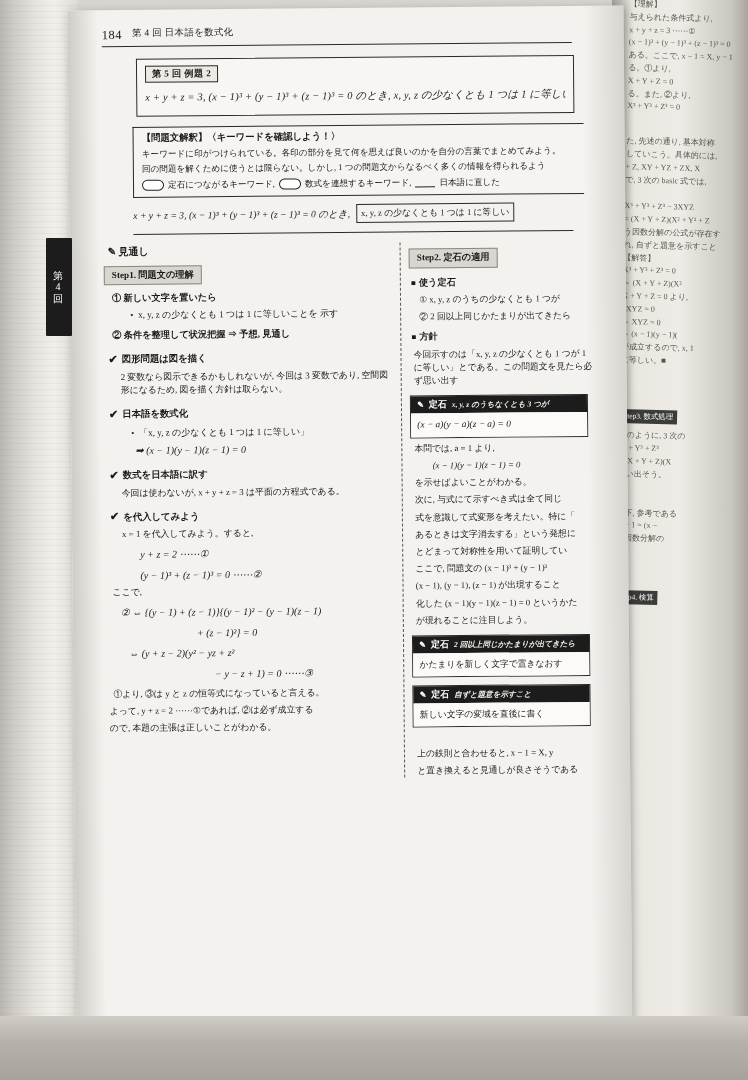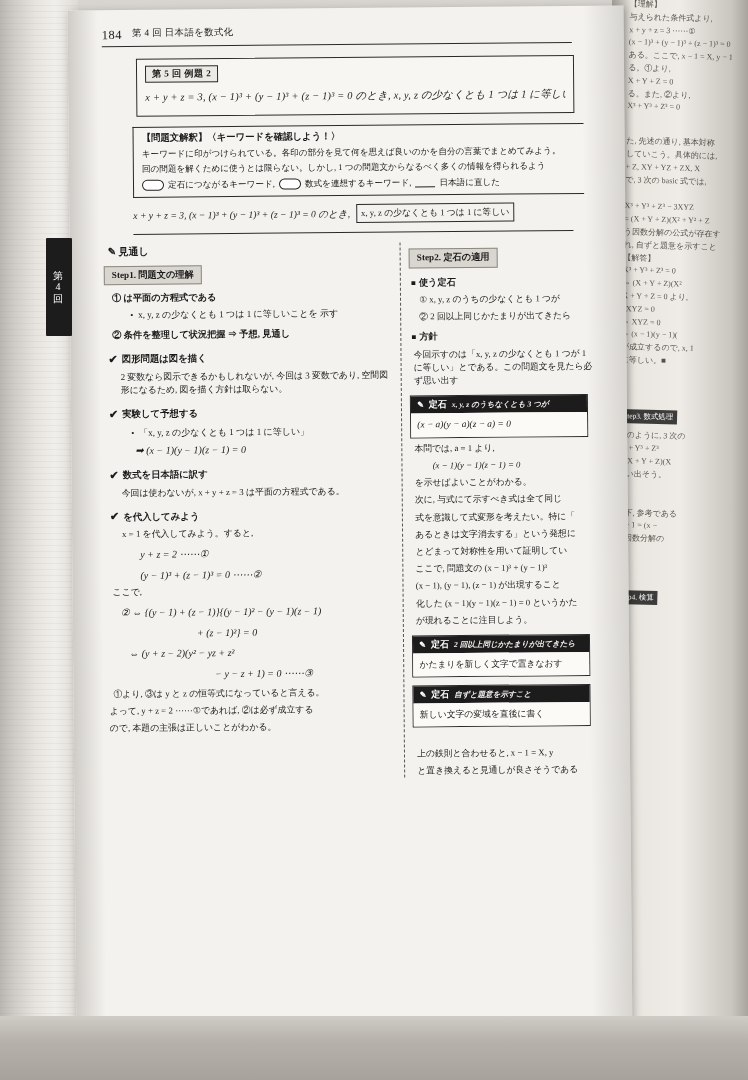--- a/index.html
+++ b/index.html
@@ -342,40 +342,40 @@
 
         <div class="col-l">
           <div class="mihanashi">
             ✎ <span>見通し</span>
           </div>
 
           <div class="step-chip">Step1. 問題文の理解</div>
 
           <div class="item-num">
             <span>①</span>
-            <span>は平面の方程式である</span>
+            <span>新しい文字を置いたら</span>
           </div>
           <div class="bullet">x, y, z の少なくとも 1 つは 1 に等しいことを 示す</div>
 
           <div class="item-num">
             <span>②</span>
             <span>条件を整理して状況把握 ⇒ 予想, 見通し</span>
           </div>
 
           
           <div class="check">
             <span class="tick">✔</span>
             <span>図形問題は図を描く</span>
           </div>
           <div class="para">2 変数なら図示できるかもしれないが, 今回は 3 変数であり, 空間図形になるため, 図を描く方針は取らない。</div>
 
           
           <div class="check">
             <span class="tick">✔</span>
-            <span>実験して予想する</span>
+            <span>日本語を数式化</span>
           </div>
           <div class="bullet">「x, y, z の少なくとも 1 つは 1 に等しい」</div>
           <div class="arrow-line">➡   (x − 1)(y − 1)(z − 1) = 0</div>
 
           
           <div class="check">
             <span class="tick">✔</span>
             <span>数式を日本語に訳す</span>
           </div>
           <div class="para">今回は使わないが, x + y + z = 3 は平面の方程式である。</div>

